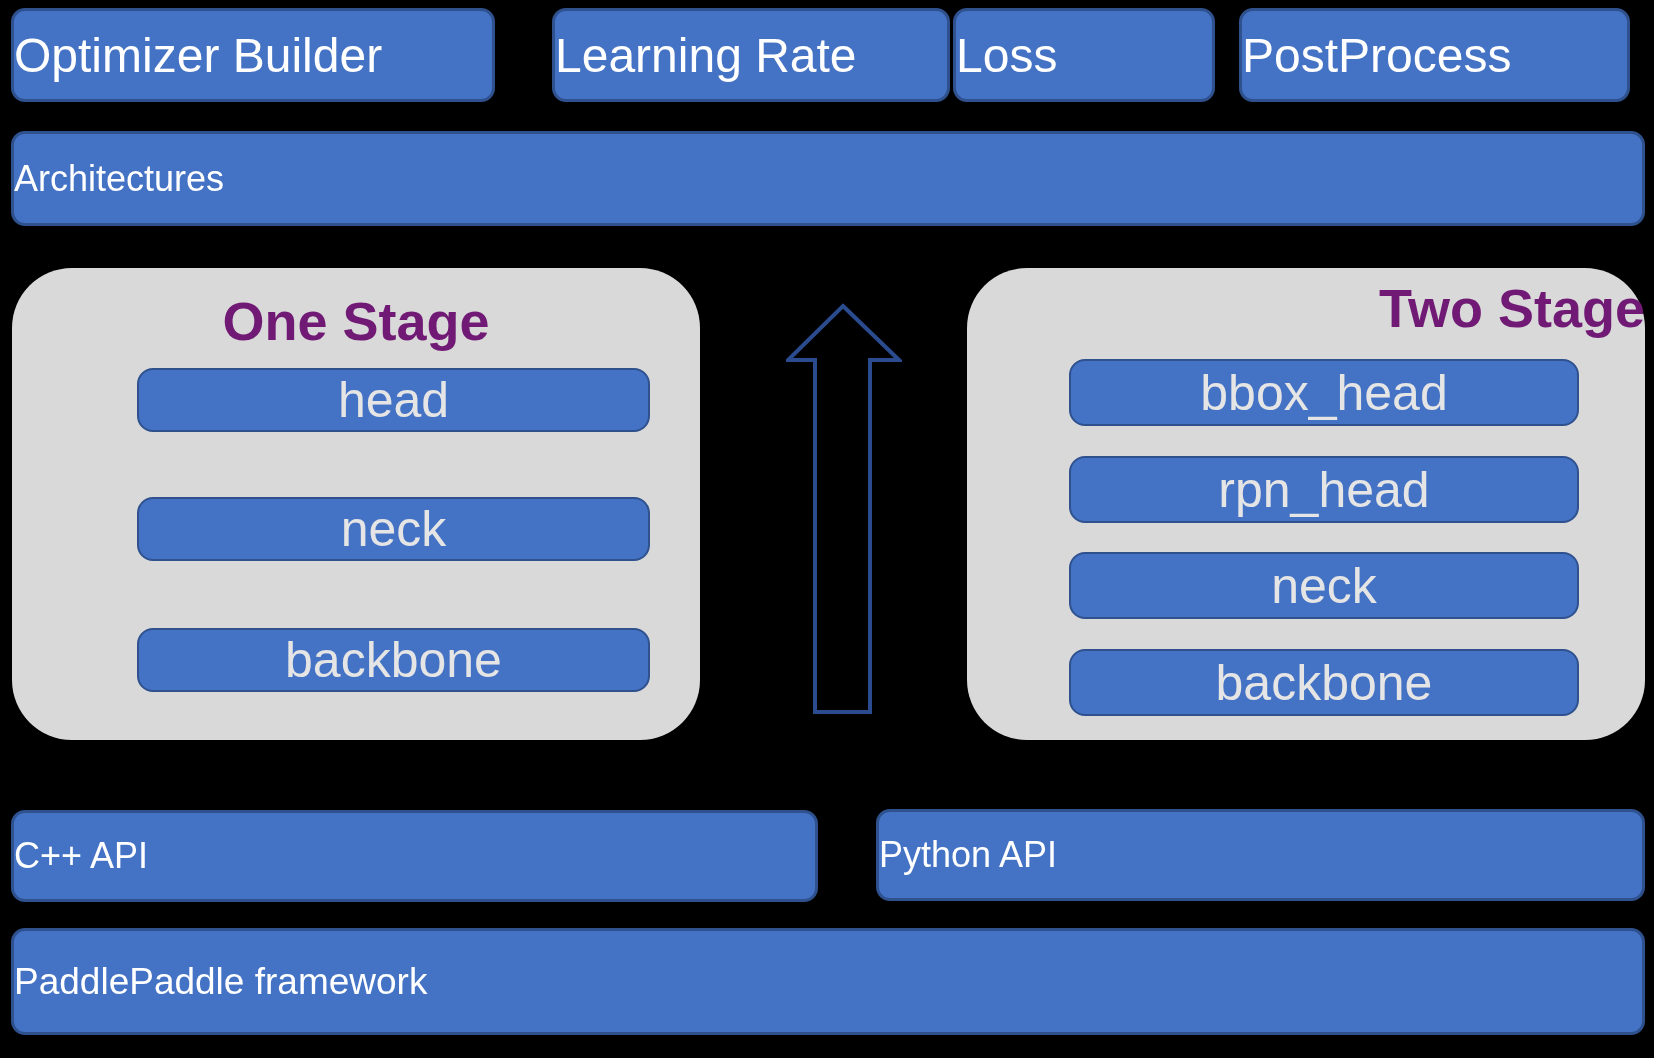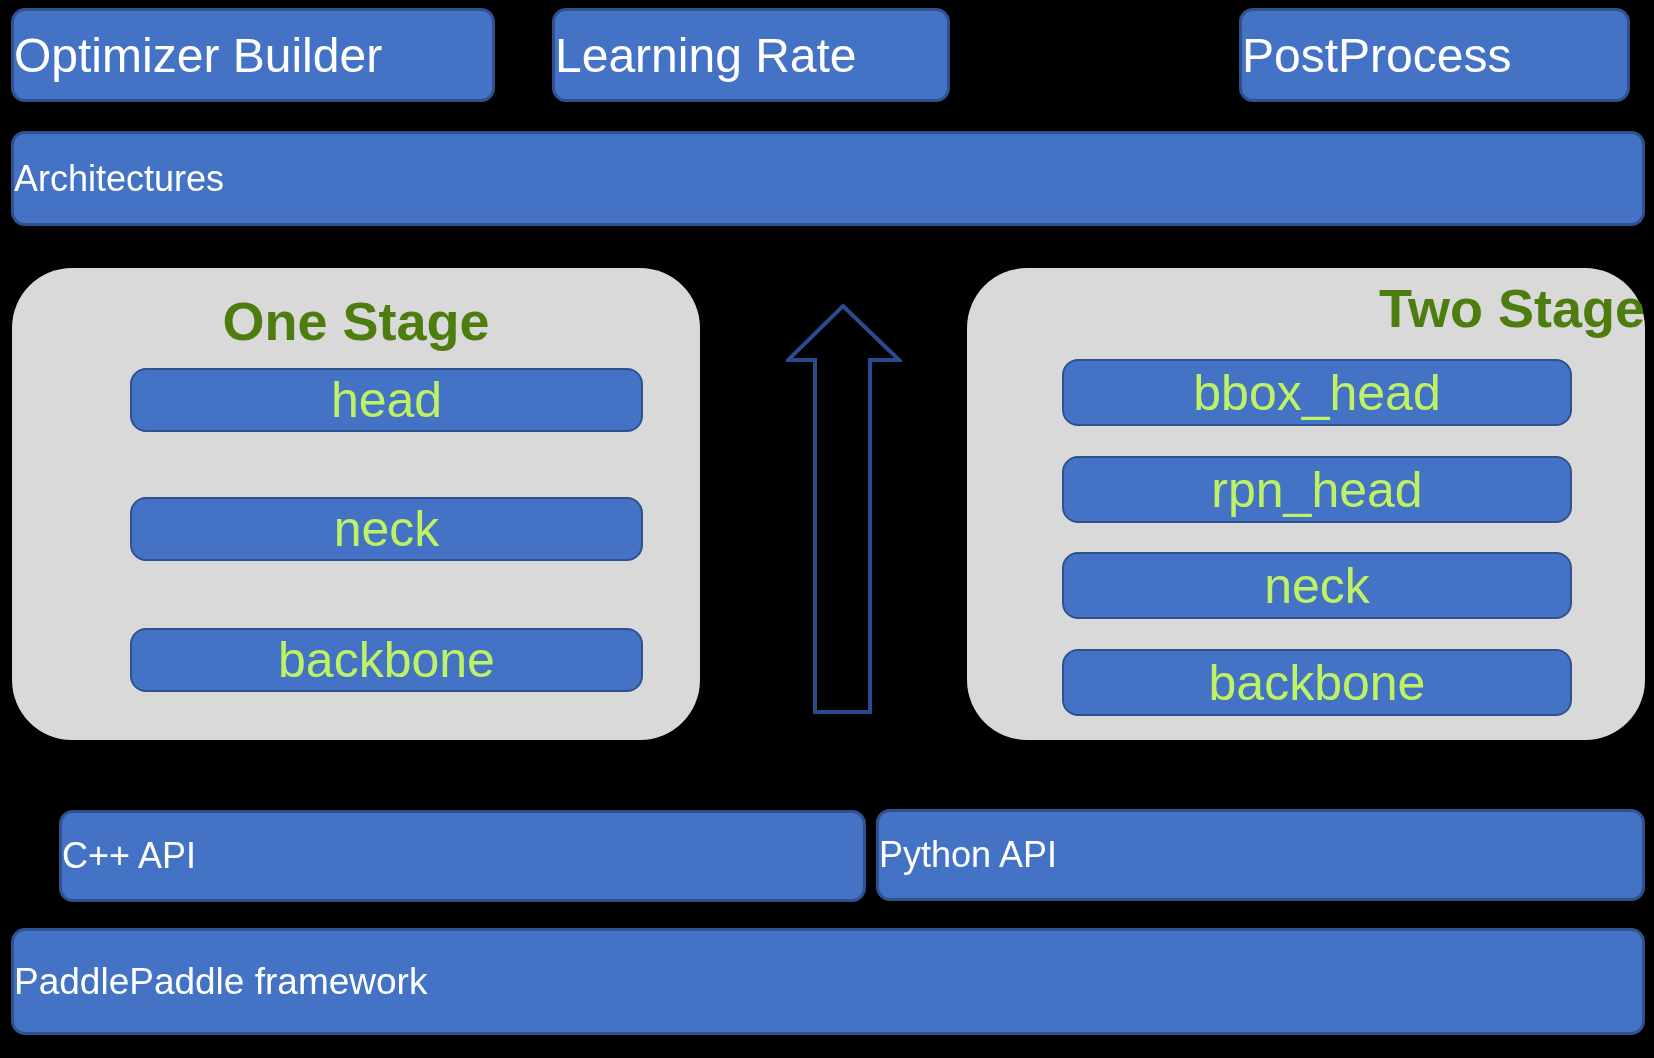--- a/index.html
+++ b/index.html
@@ -27,52 +27,56 @@
   .panel {
     position: absolute;
     background: #D9D9D9;
     border-radius: 60px;
     box-sizing: border-box;
   }
   .panel-title {
     position: absolute;
     width: 100%;
     text-align: center;
-    color: #4d7c0f;
+    color: #701a75;
     font-size: 54px;
     font-weight: 600;
     letter-spacing: 0px;
   }
   .bar {
     position: absolute;
     background: #4472C4;
     border: 2px solid #2F528F;
     border-radius: 16px;
-    color: #bef264;
+    color: #e5e5e5;
     display: flex;
     align-items: center;
     justify-content: center;
     font-size: 50px;
     box-sizing: border-box;
     white-space: nowrap;
+    margin-left: 7px;
   }
   .big-label { font-size: 36px; }
   .framework-label { font-size: 37px; }
   #up-arrow { position: absolute; left: 786px; top: 303px; }
 </style>
 </head>
 <body>
 
 <div id="canvas">
 
   <div class="bluebox" style="left:11px; top:8px; width:484px; height:94px;">
     <span>Optimizer Builder</span>
   </div>
   <div class="bluebox" style="left:552px; top:8px; width:398px; height:94px;">
     <span>Learning Rate</span>
+  </div>
+  <div class="bluebox" style="left:953px; top:8px; width:262px; height:94px;">
+    <span>Loss</span>
   </div>
   <div class="bluebox" style="left:1239px; top:8px; width:391px; height:94px;">
     <span>PostProcess</span>
   </div>
 
   <div class="bluebox" style="left:11px; top:131px; width:1634px; height:95px;">
     <span class="big-label">Architectures</span>
   </div>
 
   <div class="panel" style="left:12px; top:268px; width:688px; height:472px;">
@@ -101,21 +105,21 @@
       <span>bbox_head</span>
     </div>
     <div class="bar" style="left:95px; top:284px; width:510px; height:67px;">
       <span>neck</span>
     </div>
     <div class="bar" style="left:95px; top:381px; width:510px; height:67px;">
       <span>backbone</span>
     </div>
   </div>
 
-  <div class="bluebox" style="left:11px; top:810px; width:807px; height:92px;margin-left:48px;">
+  <div class="bluebox" style="left:11px; top:810px; width:807px; height:92px;">
     <span class="big-label">C++ API</span>
   </div>
   <div class="bluebox" style="left:876px; top:809px; width:769px; height:92px;">
     <span class="big-label">Python API</span>
   </div>
 
   <div class="bluebox" style="left:11px; top:928px; width:1634px; height:107px;">
     <span class="framework-label">PaddlePaddle framework</span>
   </div>
 

